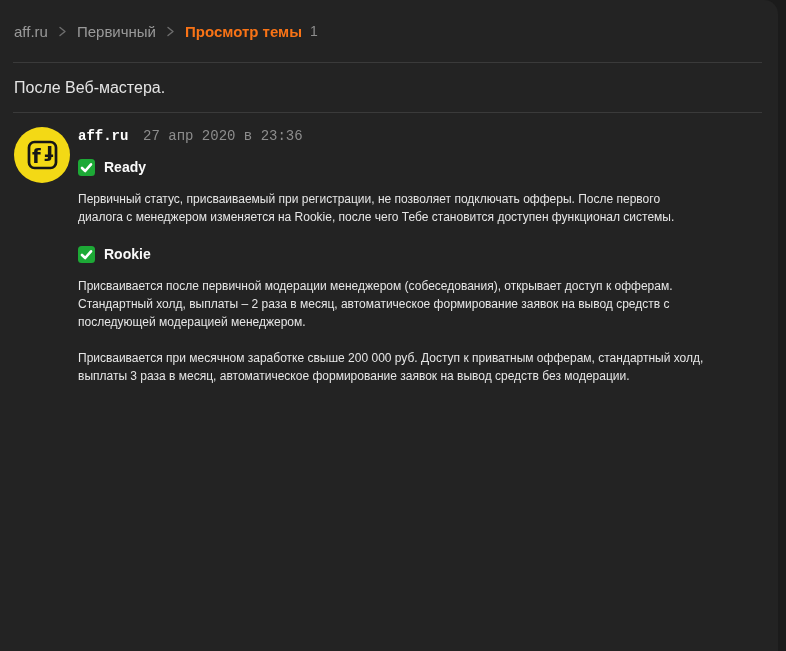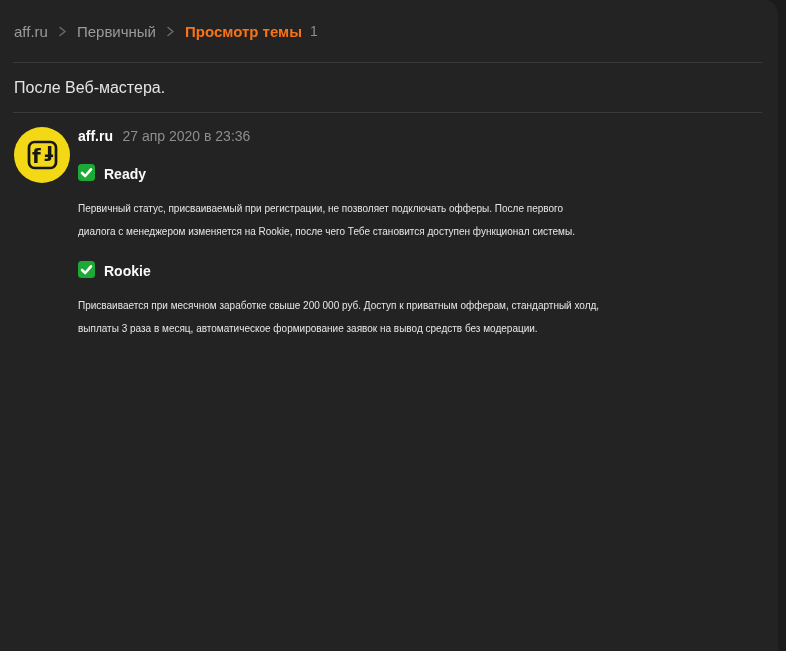--- a/index.html
+++ b/index.html
@@ -32,36 +32,36 @@
   .topic-title {
     margin: 0; padding: 14px 16px 14px 14px;
     font-size: 16px; font-weight: 400;
     color: #e4e4e4; line-height: 21px;
   }
 
   
   .post { display: flex; padding: 14px 16px 0 14px; }
   .avatar { width: 56px; height: 56px; flex: 0 0 56px; cursor: pointer; }
   .post-body { margin-left: 6px; flex: 1; min-width: 0; padding-left: 0; }
-  .post-meta { line-height: 18px; margin-bottom: 19px; padding-left: 2px; }
+  .post-meta { line-height: 18px; margin-bottom: 12px; padding-left: 2px; font-family: Liberation Mono, monospace; }
   .author { color: #ffffff; font-weight: 700; font-size: 14px; cursor: pointer; }
   .timestamp { color: #8d8d8d; font-size: 14px; margin-left: 5px; }
 
   .status-head {
-    display: flex; 
+    display: flex; align-items: center;
     margin: 16px 0 13px; padding-left: 2px;
     line-height: 20px;
   }
   .status-head.first { margin-top: 4px; }
   .check-icon { flex: 0 0 17px; margin-right: 9px; display: block; }
   .status-label { color: #fafafa; font-weight: 700; font-size: 14px; }
 
   .post-p {
     margin: 0 0 18px; padding-left: 2px;
-    color: #e6e6e6; font-size: 10px; line-height: 23px;
+    color: #e6e6e6; font-size: 12px; line-height: 18px;
     white-space: pre-line;
     max-width: 700px;
   }
 </style>
 </head>
 <body>
 
 <div class="panel">
 
   <div class="breadcrumb">
@@ -114,20 +114,23 @@
       <p class="post-p">Первичный статус, присваиваемый при регистрации, не позволяет подключать офферы. После первого
 диалога с менеджером изменяется на Rookie, после чего Тебе становится доступен функционал системы.</p>
 
       <div class="status-head">
         <svg class="check-icon" width="17" height="17" viewBox="0 0 17 17">
           <rect x="0" y="0" width="17" height="17" rx="3.5" fill="#1da936"></rect>
           <polyline points="4,9 7.2,12 13,5.3" fill="none" stroke="#ffffff" stroke-width="2.6" stroke-linecap="round" stroke-linejoin="round"></polyline>
         </svg>
         <span class="status-label">Rookie</span>
       </div>
+      <p class="post-p">Присваивается после первичной модерации менеджером (собеседования), открывает доступ к офферам.
+Стандартный холд, выплаты – 2 раза в месяц, автоматическое формирование заявок на вывод средств с
+последующей модерацией менеджером.</p>
 
 
       <p class="post-p">Присваивается при месячном заработке свыше 200 000 руб. Доступ к приватным офферам, стандартный холд,
 выплаты 3 раза в месяц, автоматическое формирование заявок на вывод средств без модерации.</p>
 
     </div>
   </div>
 </div>
 
 </body></html>

